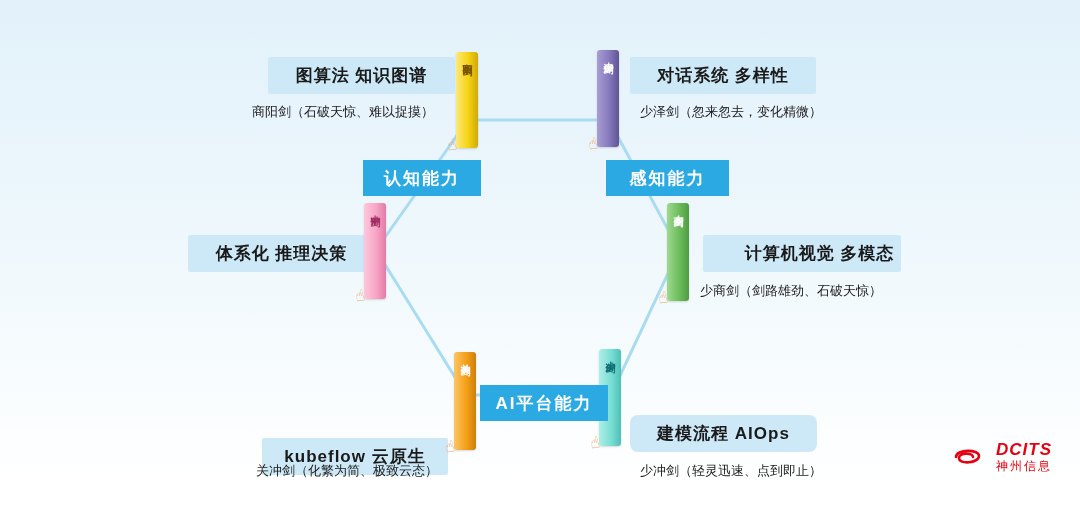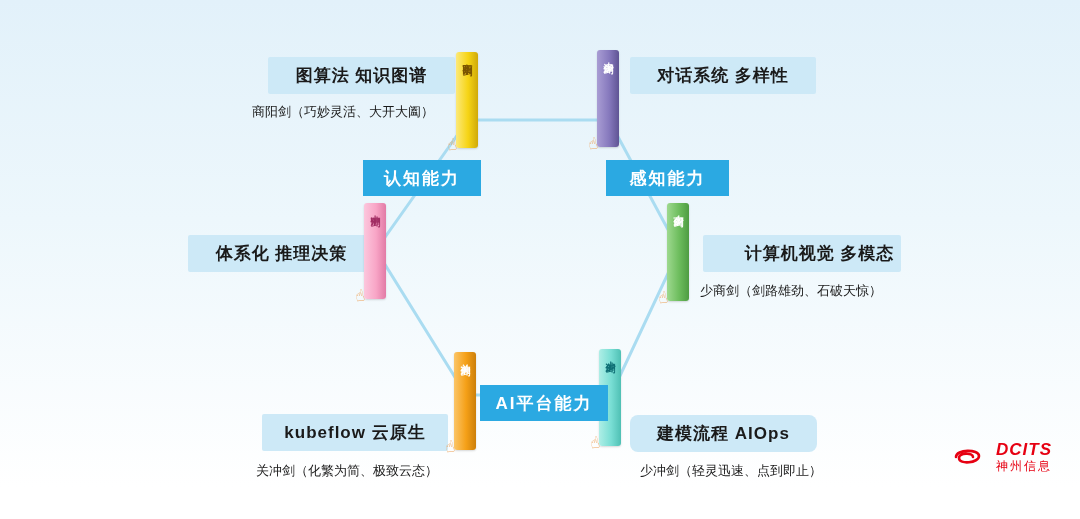--- a/index.html
+++ b/index.html
@@ -69,21 +69,21 @@
   .tb-3 { left:188px; top:235px; width:187px; }
   .st-3 { left:173px; top:282px; }
   .sw-3 { left:364px; top:203px; height:96px; }
 
   .tb-4 { left:703px; top:235px; width:198px;padding-left:35px; }
   .st-4 { left:700px; top:282px; }
   .sw-4 { left:667px; top:203px; height:98px; }
 
   .cap-3 { left:480px; top:385px; width:128px; }
 
-  .tb-5 { left:262px; top:414px; width:186px; }
+  .tb-5 { left:262px; top:438px; width:186px; }
   .st-5 { left:256px; top:462px; }
   .sw-5 { left:454px; top:352px; height:98px; }
 
   .tb-6 { left:630px; top:415px; width:187px;border-radius:8px; }
   .st-6 { left:640px; top:462px; }
   .sw-6 { left:599px; top:349px; height:97px; }
 
   
   .logo { position:absolute; right:28px; bottom:14px; z-index:5;
           display:flex; align-items:center; gap:14px; }
@@ -97,29 +97,30 @@
 
 <div class="canvas">
 
   <svg class="hex-lines" width="1080" height="519">
     <polygon points="468,120 609,120 679,250 611,395 466,395 376,250" fill="none" stroke="#aadcf1" stroke-width="3"></polygon>
   </svg>
 
   <div class="title-box tb-1">
     <span>图算法 知识图谱</span>
   </div>
-  <div class="subtitle st-1">商阳剑（巧妙灵活、大开大阖）</div>
+  <div class="subtitle st-1">商阳剑（石破天惊、难以捉摸）</div>
   <div class="sword sword-yellow sw-1">
     <div class="sword-label">商阳剑</div>
     <span class="hand">☝</span>
   </div>
 
   <div class="title-box tb-2">
     <span>对话系统 多样性</span>
   </div>
+  <div class="subtitle st-2">少泽剑（忽来忽去，变化精微）</div>
   <div class="sword sword-purple sw-2">
     <div class="sword-label">少泽剑</div>
     <span class="hand">☝</span>
   </div>
 
   <div class="cap-box cap-2">
     <span>感知能力</span>
   </div>
   <div class="cap-box cap-1">
     <span>认知能力</span>

